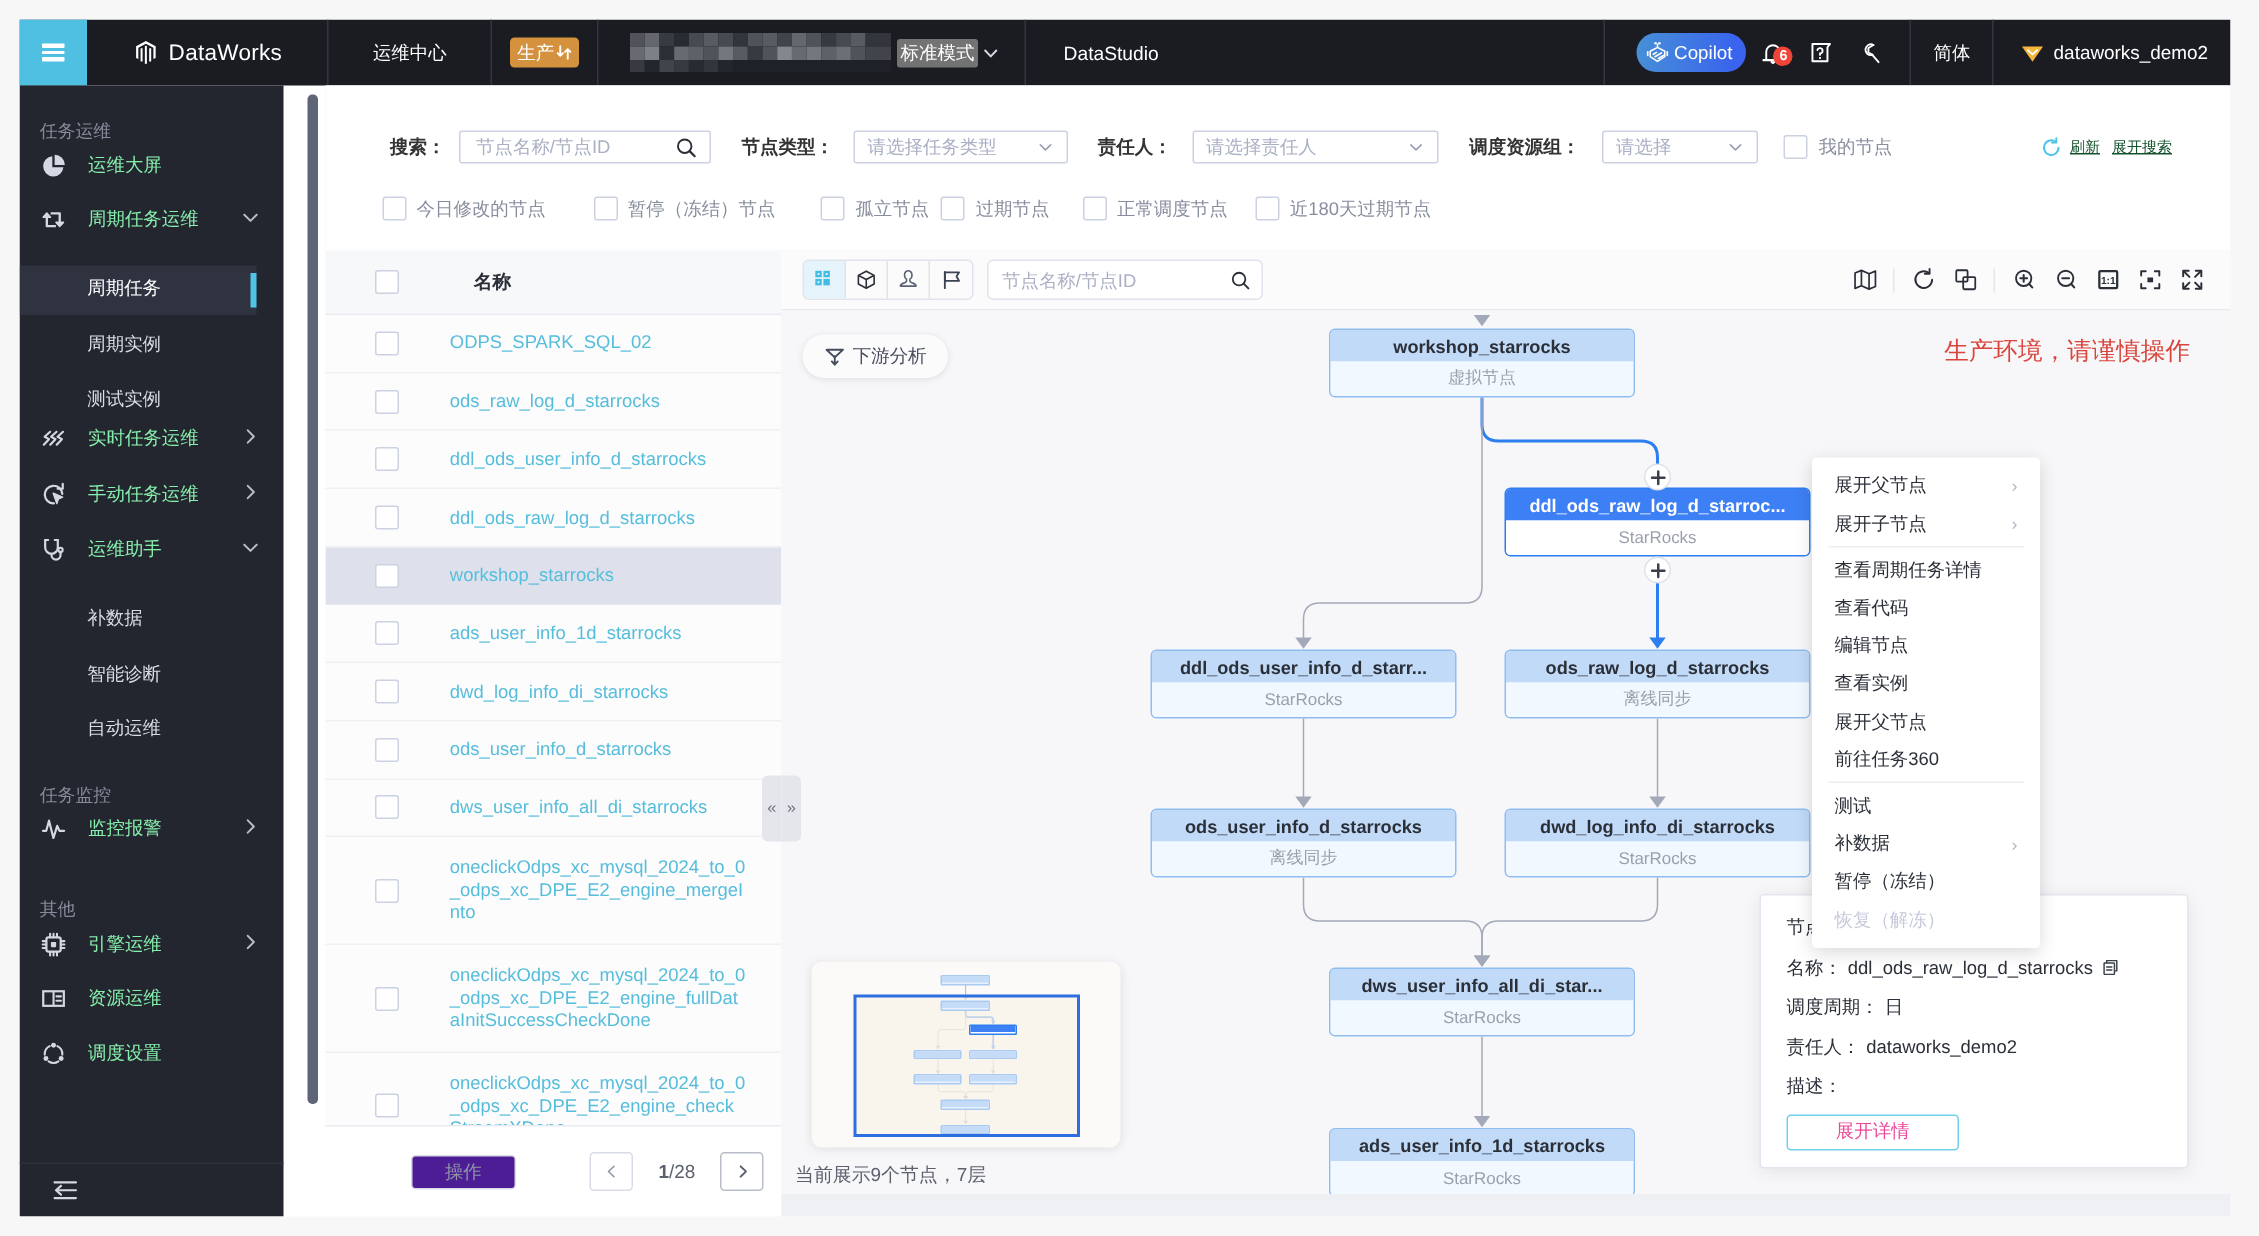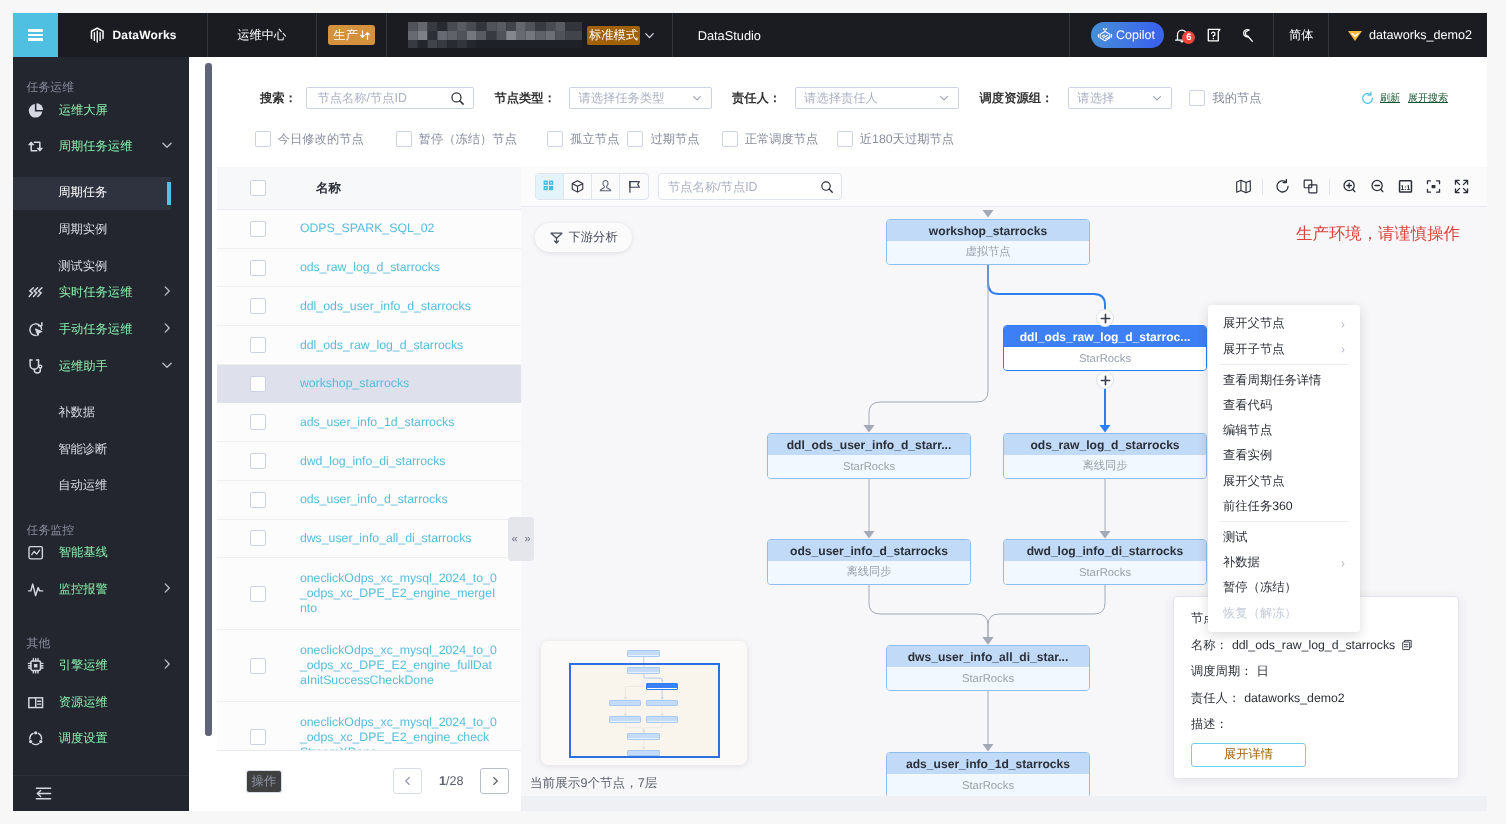--- a/index.html
+++ b/index.html
@@ -14,27 +14,27 @@
   #app {
     position:absolute; left:13px; top:13px; width:1474px; height:798px;
     background:#fff; overflow:hidden;
   }
 
   
   .topbar { position:absolute; left:0; top:0; width:100%; height:44px; background:#1a1c22; display:flex; align-items:stretch; color:#fff; }
   .tb-hamb { width:44.6px; background:#4fc0e2; display:flex; align-items:center; justify-content:center; flex:none; }
   .tb-hamb span { display:block; width:15.3px; height:2.2px; background:#fff; margin:2.4px 0; border-radius:0.5px; }
   .tb-brand { display:flex; align-items:center; gap:6.5px; padding:0 30px 0 31.8px; flex:none; }
-  .tb-brand .btitle { font-size:12px; font-weight:bold; letter-spacing:0.2px; }
+  .tb-brand .btitle { font-size:15px; font-weight:normal; letter-spacing:0.2px; }
   .tb-sep { width:1px; background:#33363f; flex:none; margin:0; }
   .tb-item { display:flex; align-items:center; padding:0 29.5px; font-size:12.3px; flex:none; }
   .tb-badge { background:#d4913e; color:#fff; font-size:12.3px; border-radius:3px; height:20px; padding:0 4px 0 5px; display:flex; align-items:center; gap:1px; }
   .tb-proj { display:flex; align-items:center; gap:2.5px; padding:0 16px 0 21px; flex:none; }
   .blurred { height:26px; width:174px; border-radius:2px; }
-  .modetag { background:#a16207; color:#fff; font-size:12.3px; height:19px; display:flex; align-items:center; padding:0 2px; border-radius:2px; margin-left:2px; }
+  .modetag { background:#737373; color:#fff; font-size:12.3px; height:19px; display:flex; align-items:center; padding:0 2px; border-radius:2px; margin-left:2px; }
   .tb-right { margin-left:auto; display:flex; align-items:stretch; }
   .copilot { background:linear-gradient(95deg,#4790d6 0%,#3a64ed 88%); border-radius:13px; height:26px; display:flex; align-items:center; gap:2px; padding:0 9px 0 5px; font-size:12.5px; align-self:center; }
   .ticon { display:flex; align-items:center; justify-content:center; width:29px; position:relative; }
   .notifdot { position:absolute; top:4px; left:15px; background:#ef4438; color:#fff; font-size:9.5px; line-height:13px; height:13px; width:13px; border-radius:7px; text-align:center; font-weight:bold; }
 
   
   .sidebar { position:absolute; left:0; top:44px; width:176px; bottom:0; background:#23262f; color:#c9ccd8; }
   .sb-scroll { position:absolute; left:0; top:0; right:0; bottom:36px; overflow:hidden; }
   .sb-group { font-size:11.9px; color:#878c9c; padding:18.5px 0 7.5px 13.5px; line-height:14px; }
   .sb-item { display:flex; align-items:flex-start; height:36.6px; padding:0 15px 0 14.2px; font-size:12.3px; color:#86efac; cursor:pointer; position:relative; }
@@ -63,21 +63,21 @@
 
   
   .listpanel { position:absolute; left:0; top:110px; width:304px; bottom:0; background:#fff; }
   .lp-head { height:43px; border-bottom:1px solid #e9ebf1; display:flex; align-items:center; padding:0 0 0 33px; background:#f7f8fa; font-size:12.5px; color:#2b2f38; font-weight:bold; }
   .lp-rows { position:absolute; left:0; top:43px; right:0; bottom:61px; overflow:hidden; background:#fcfcfd; }
   .lp-row { display:flex; align-items:center; height:38.7px; border-bottom:1px solid #eef0f4; padding:0 7px 0 33px; position:relative; }
   .lp-row.tall { height:71.9px; }
   .lp-row.sel { background:#dee1ec; border-bottom-color:#dee1ec; }
   .lp-row .nm { color:#56bddb; font-size:12.3px; padding-left:49.9px; line-height:14.8px; word-break:break-all; width:247px; }
   .lp-foot { position:absolute; left:0; right:0; bottom:0; height:61px; border-top:1px solid #e9ebf1; display:flex; align-items:center; padding:0 12px 0 28.9px; background:#fff; }
-  .btn-gray { border:1px solid #d8dce6; background:#404040; border-radius:3px; height:23px; width:36px; justify-content:center; font-size:12.3px; color:#9096a8; display:flex; align-items:center; }
+  .btn-gray { border:1px solid #d8dce6; background:#4c1d95; border-radius:3px; height:23px; width:70px; justify-content:center; font-size:12.3px; color:#9096a8; display:flex; align-items:center;margin-left:28px; }
   .pgbtn { border:1px solid #d8dce6; background:#fff; border-radius:3px; width:29px; height:26px; display:flex; align-items:center; justify-content:center; color:#9096a8; }
 
   
   .graph { position:absolute; left:304px; top:110px; right:0; bottom:0; background:#f7f7f9; }
   .g-toolbar { position:absolute; left:0; top:0; right:0; height:40px; background:#fbfbfc; border-bottom:1px solid #e8eaf0; display:flex; align-items:center; padding:0 12px 0 14px; }
   .gt-seg { display:flex; border:1px solid #dfe3ec; border-radius:4px; height:27px; overflow:hidden; }
   .gt-seg > div { width:28px; display:flex; align-items:center; justify-content:center; border-right:1px solid #dfe3ec; }
   .gt-seg > div:last-child { border-right:0; }
   .gt-seg > div.on { background:#e4f4fa; }
   .g-search { margin-left:9px; border:1px solid #dfe3ec; border-radius:4px; height:27px; width:184px; display:flex; align-items:center; padding:0 7px; background:#fff; }
@@ -112,21 +112,21 @@
   
   .ctxmenu { position:absolute; left:687px; top:138px; background:#fff; border-radius:3px; box-shadow:0 3px 12px rgba(0,0,0,.15); padding:6.2px 0; width:152px; z-index:40; }
   .ctxmenu .mi { height:25.3px; display:flex; align-items:center; padding:0 15px; font-size:12.3px; color:#2b2f38; }
   .ctxmenu .mi .ar { margin-left:auto; color:#b0b6c4; font-size:12px; }
   .ctxmenu .mi.dim { color:#c5cbdb; }
   .ctxmenu .sep { height:1px; background:#ededf1; margin:1.8px 11px 2.8px; }
 
   
   .tip { position:absolute; left:652px; top:429px; background:#fff; border:1px solid #e3e6ee; border-radius:3px; box-shadow:0 2px 12px rgba(0,0,0,.08); padding:13px 17px 0; width:286px; height:183px; z-index:30; }
   .tip .r { font-size:12.3px; color:#2b2f38; height:17px; line-height:17px; margin-bottom:9.6px; display:flex; align-items:center; gap:4px; }
-  .tip .b { border:1px solid #6fd0ea; color:#a16207; border-radius:3px; height:24px; width:115px; margin-top:2px; display:flex; align-items:center; justify-content:center; font-size:12.3px; }
+  .tip .b { border:1px solid #6fd0ea; color:#ec4899; border-radius:3px; height:24px; width:115px; margin-top:2px; display:flex; align-items:center; justify-content:center; font-size:12.3px; }
 
   
   .collapse-h { position:absolute; left:-13px; top:350px; width:26px; height:44px; display:flex; z-index:20; }
   .collapse-h > div { width:13px; background:#e4e6eb; display:flex; align-items:center; justify-content:center; font-size:11px; color:#6a7080; }
   .collapse-h > div:first-child { border-radius:4px 0 0 4px; }
   .collapse-h > div:last-child { border-radius:0 4px 4px 0; }
 </style>
 </head>
 <body>
 
@@ -352,29 +352,20 @@
         <div class="sb-sub">
           <span>智能诊断</span>
         </div>
         <div class="sb-sub">
           <span>自动运维</span>
         </div>
         <div class="sb-group">任务监控</div>
         <div class="sb-item">
           <span class="ico">
             <svg width="17.4" height="17.4" viewBox="0 0 19 19">
-              <rect x="2.2" y="2.8" width="14.6" height="13.4" rx="1.6" fill="none" stroke="#d5d8e2" stroke-width="1.5"></rect>
-              <path d="M5.2 11.6 L7.8 8 L10.6 11 L13.8 6.8" fill="none" stroke="#d5d8e2" stroke-width="1.4" stroke-linecap="round" stroke-linejoin="round"></path>
-            </svg>
-          </span>
-          <span class="lbl">智能基线</span>
-        </div>
-        <div class="sb-item">
-          <span class="ico">
-            <svg width="17.4" height="17.4" viewBox="0 0 19 19">
               <path d="M1.8 10.8 H4.2 L6.2 3.4 L9.4 16 L12.2 7.2 L13.8 10.8 H17.2" fill="none" stroke="#d5d8e2" stroke-width="1.6" stroke-linecap="round" stroke-linejoin="round"></path>
             </svg>
           </span>
           <span class="lbl">监控报警</span>
           <svg class="arw" width="14" height="14" viewBox="0 0 17 17">
             <path d="M6.3 3.5 L11.2 8.5 L6.3 13.5" stroke="#d5d8e2" stroke-width="1.6" fill="none" stroke-linecap="round" stroke-linejoin="round"></path>
           </svg>
         </div>
         <div class="sb-group">其他</div>
         <div class="sb-item">

